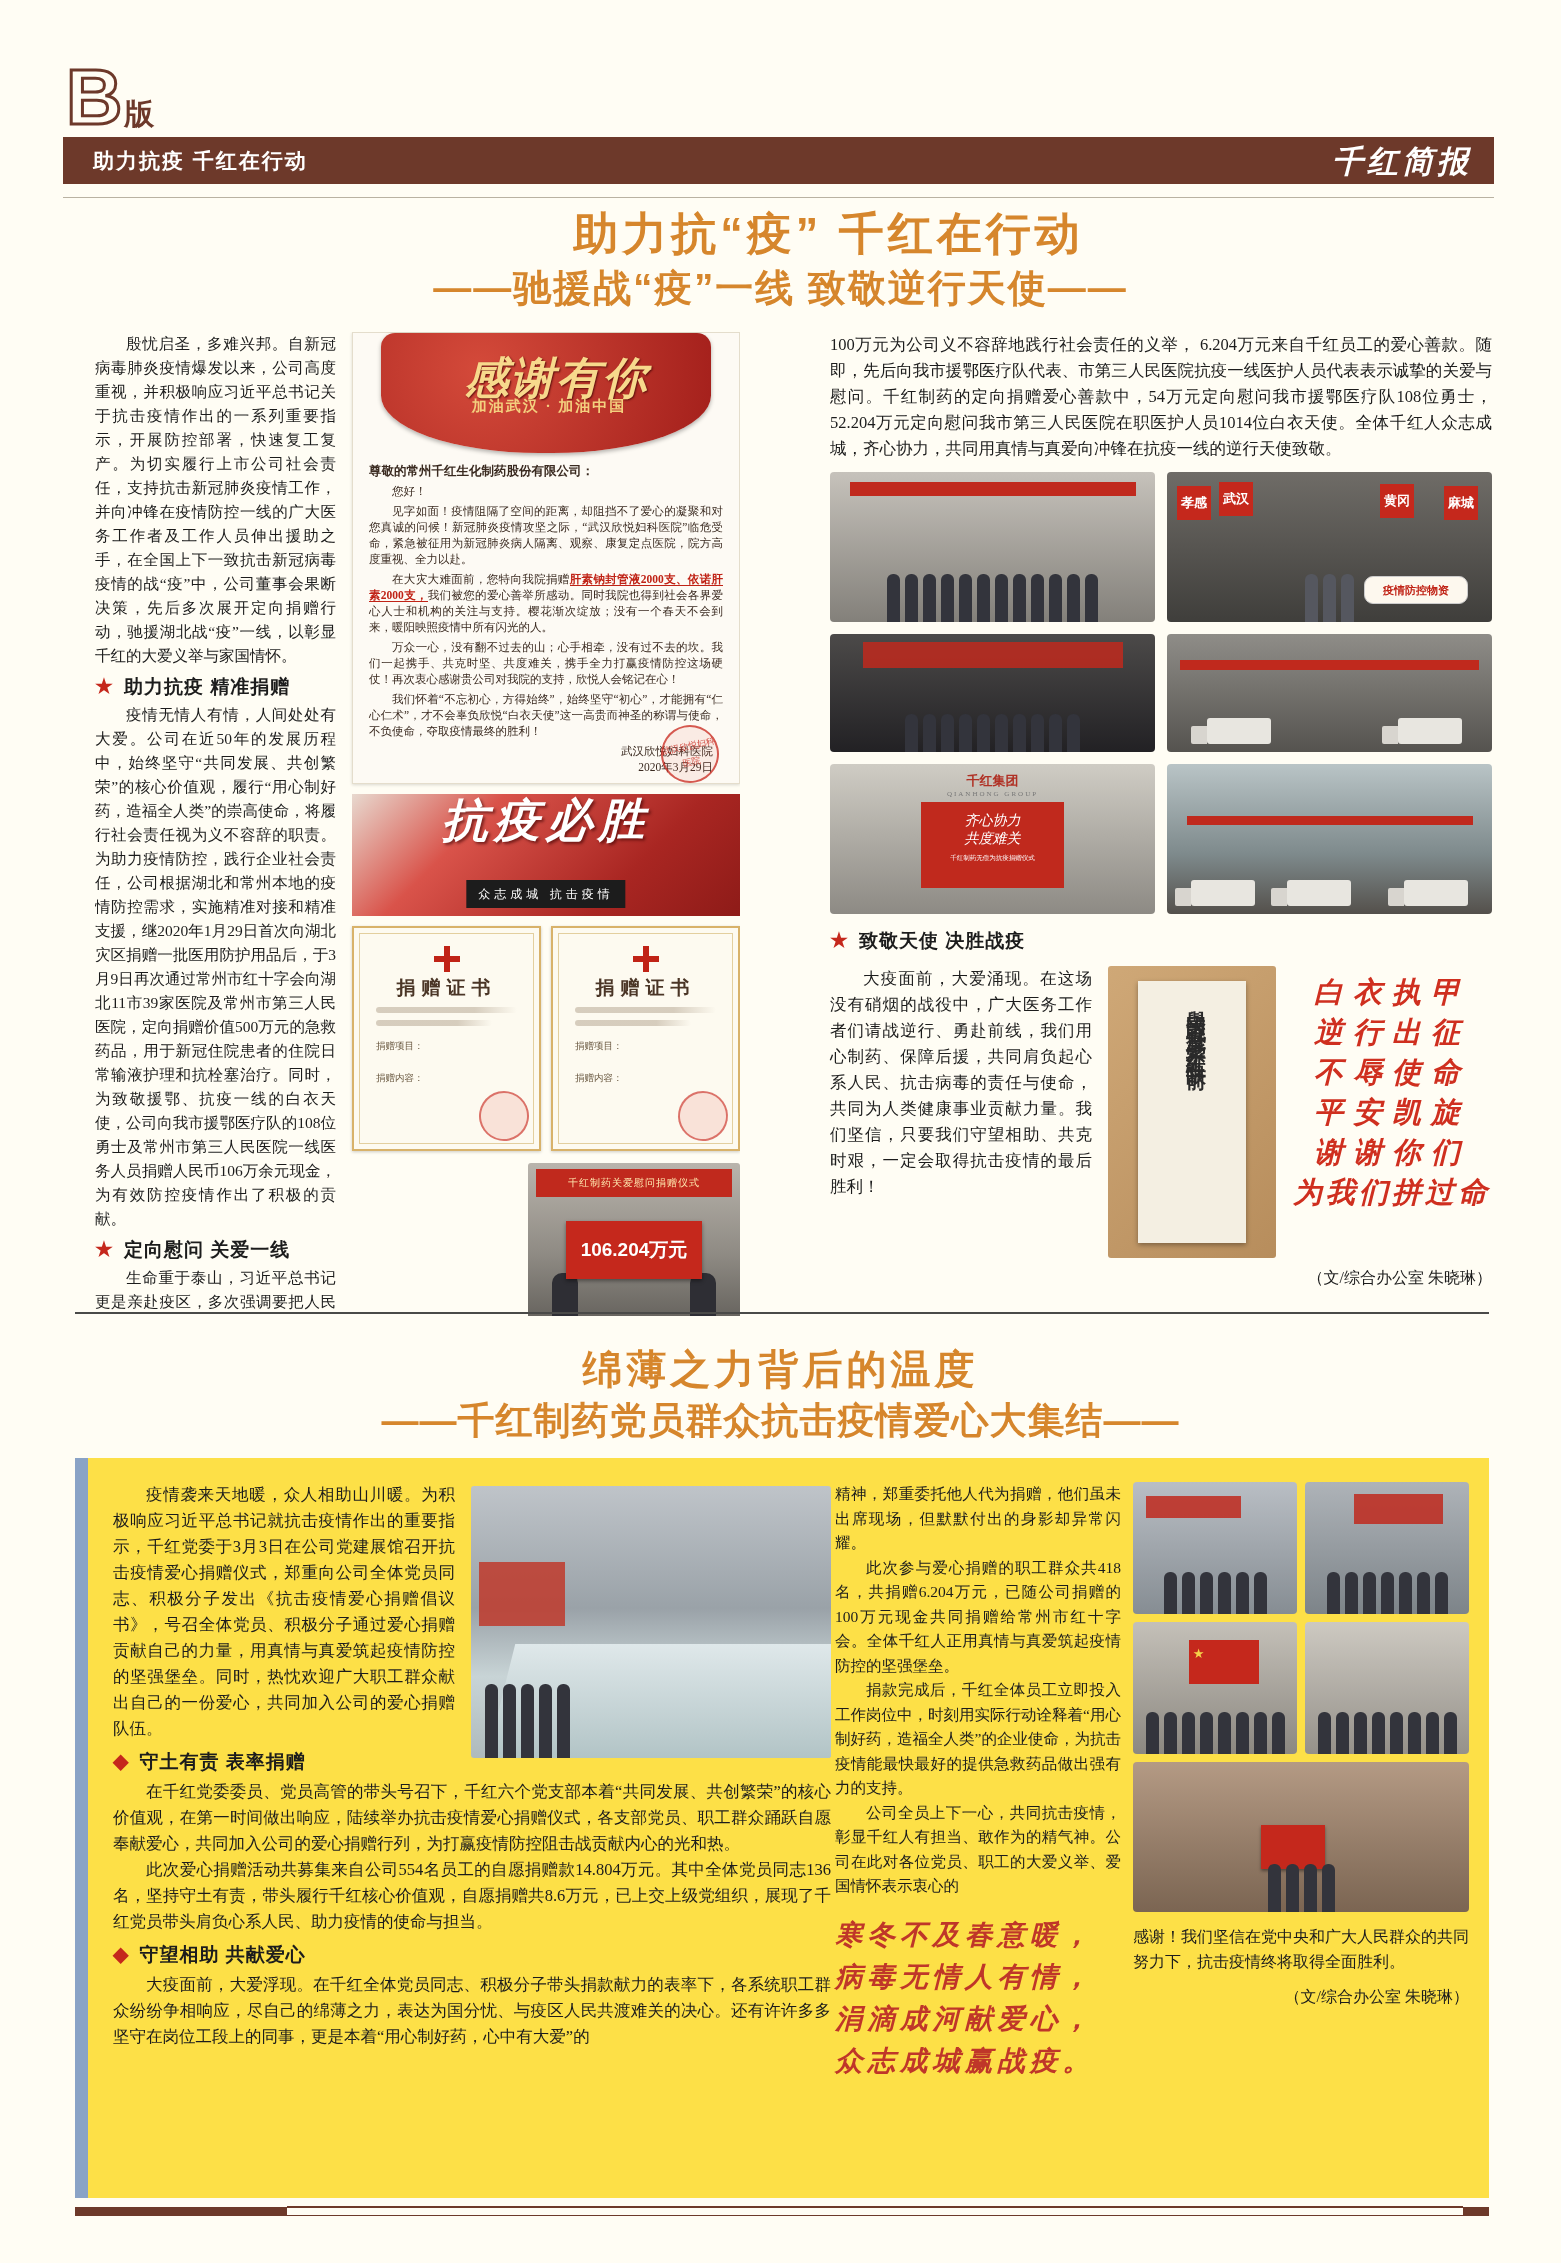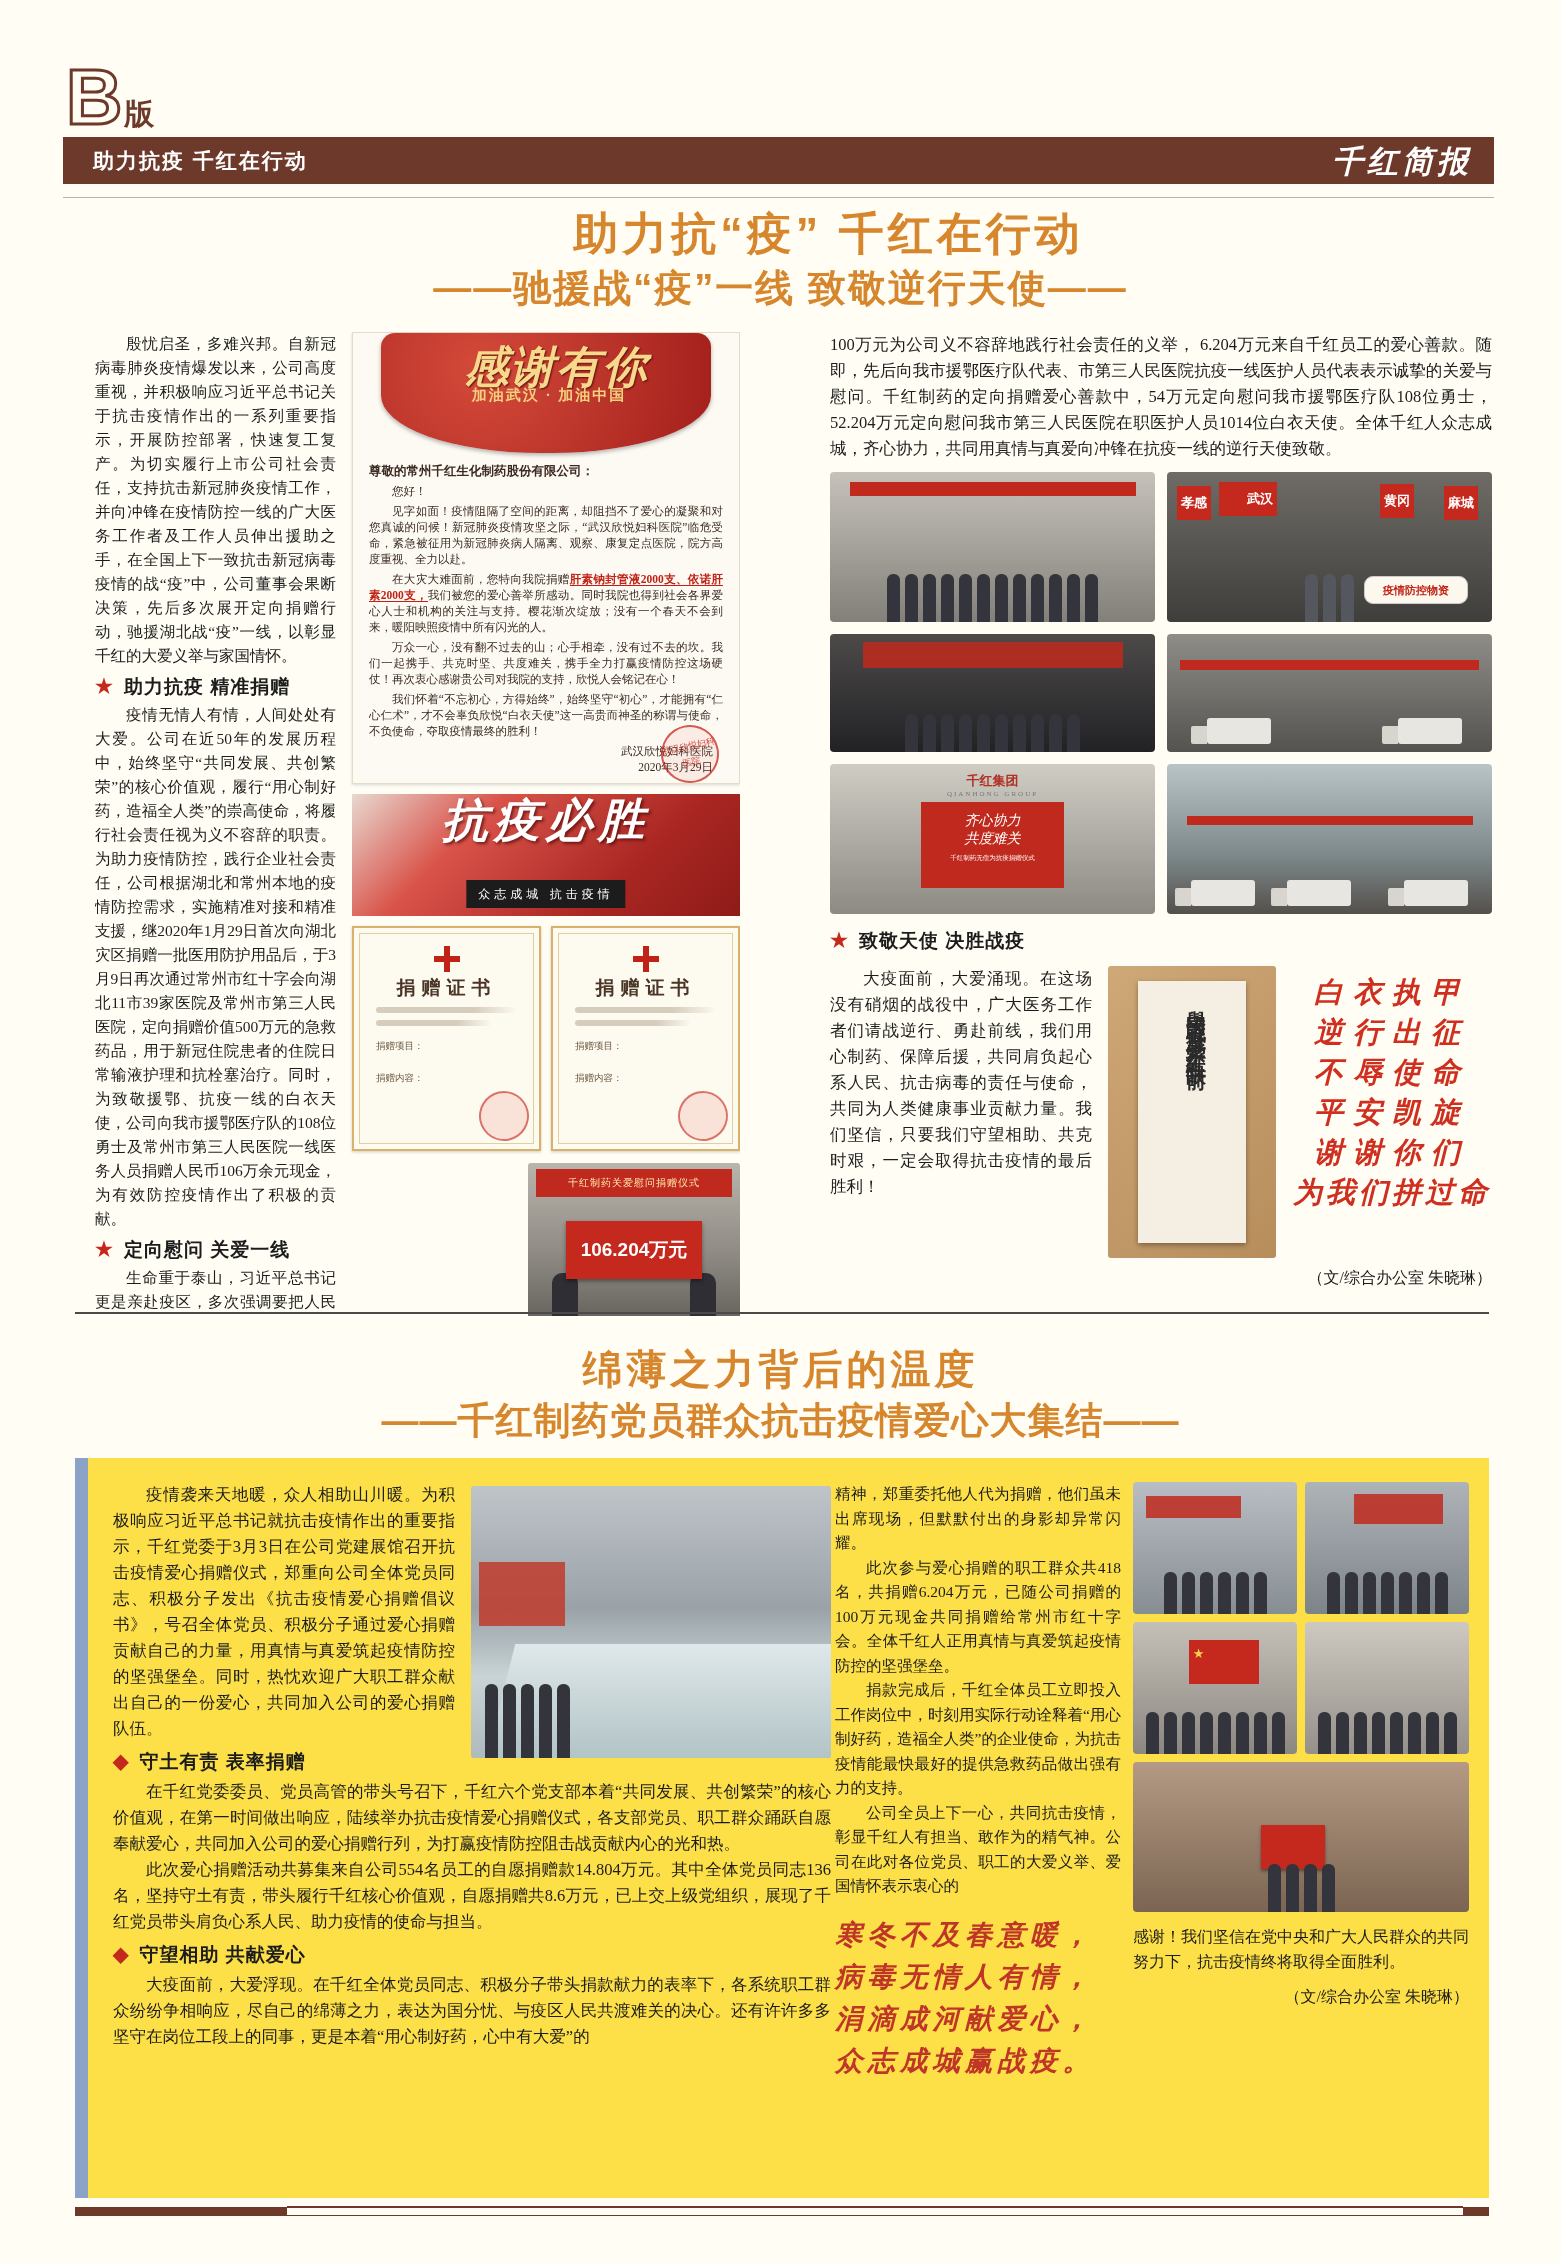--- a/index.html
+++ b/index.html
@@ -34,21 +34,21 @@
   
   .tl-region{left:95px;top:332px;width:645px;height:984px;font-size:15.5px;line-height:24px;overflow:hidden;}
   .mid-stack{float:right;width:388px;margin:0 0 8px 16px;}
   
   .letter-card{background:#fdfaf4;border:1px solid #e4ddcc;box-shadow:0 1px 3px rgba(0,0,0,.15);
                padding:0 0 8px 0;margin-bottom:10px;}
   .letter-head{position:relative;margin:0 auto;width:330px;height:120px;
                background:radial-gradient(circle at 30% 30%,#d44a3a,#a31f1b);
                border-radius:14px 14px 48% 48%;box-shadow:0 2px 4px rgba(0,0,0,.3);
                color:#f7d98c;text-align:center;}
-  .letter-head .big{padding-top:22px;font-size:44px;font-weight:bold;font-style:italic;
+  .letter-head .big{padding-top:33px;font-size:44px;font-weight:bold;font-style:italic;
                     font-family:"DejaVu Serif",serif;letter-spacing:2px;text-shadow:1px 1px 2px #5e0f0c;margin-left:21px;}
   .letter-head .sub{font-size:15px;font-weight:bold;letter-spacing:2px;margin-top:4px;color:#f3cf7e;padding-left:6px;}
   .letter-body{padding:10px 16px 0 16px;font-size:11.5px;line-height:16px;text-align:justify;color:#3a2a20;}
   .letter-body p{margin:0 0 4px 0;text-indent:2em;}
   .letter-body .to{font-weight:bold;text-indent:0;font-size:12.5px;}
   .hl{color:#c02316;border-bottom:1px solid #c02316;font-weight:bold;}
   .letter-sign{text-align:right;padding-right:10px;position:relative;}
   .stamp{position:absolute;right:4px;top:-18px;width:54px;height:54px;border:2px solid rgba(200,40,30,.75);
          border-radius:50%;color:rgba(200,40,30,.8);font-size:9px;display:flex;align-items:center;
          justify-content:center;text-align:center;transform:rotate(-12deg);background:rgba(220,60,50,.08);}
@@ -237,21 +237,21 @@
             <i></i>
             <i></i>
             <i></i>
             <i></i>
             <i></i>
             <i></i>
           </div>
       </div>
       <div class="ph" style="height:150px;background:linear-gradient(#6f6c67,#3f3e3b);">
         <div class="sign" style="left:10px;top:14px;">孝感</div>
-        <div class="sign" style="left:52px;top:10px;padding-left:24px;">武汉</div>
+        <div class="sign" style="left:52px;top:10px;">武汉</div>
         <div class="sign" style="right:78px;top:12px;">黄冈</div>
         <div class="sign" style="right:14px;top:14px;">麻城</div>
         <div class="boxlabel" style="right:24px;bottom:18px;width:86px;border-radius:9px;">疫情防控物资</div>
         <div class="people light">
             <i></i>
             <i></i>
             <i></i>
           </div>
       </div>
       <div class="ph" style="height:118px;background:linear-gradient(#4c4a49,#222124);">

